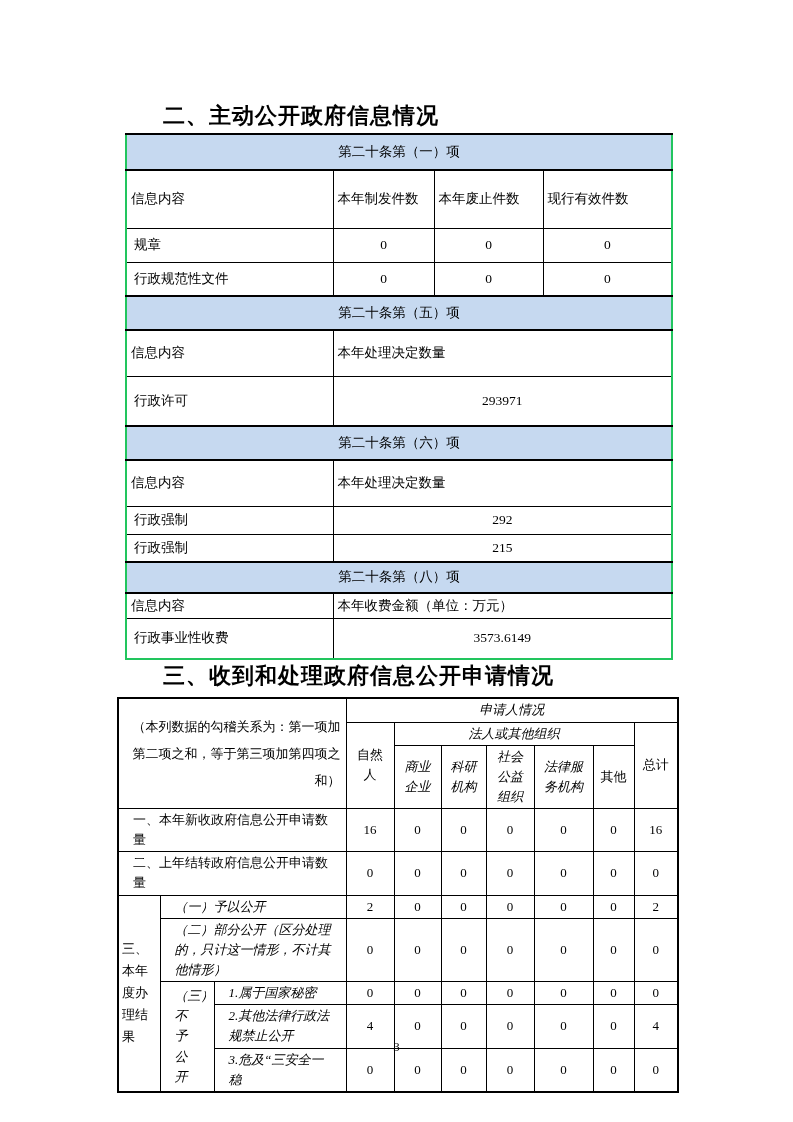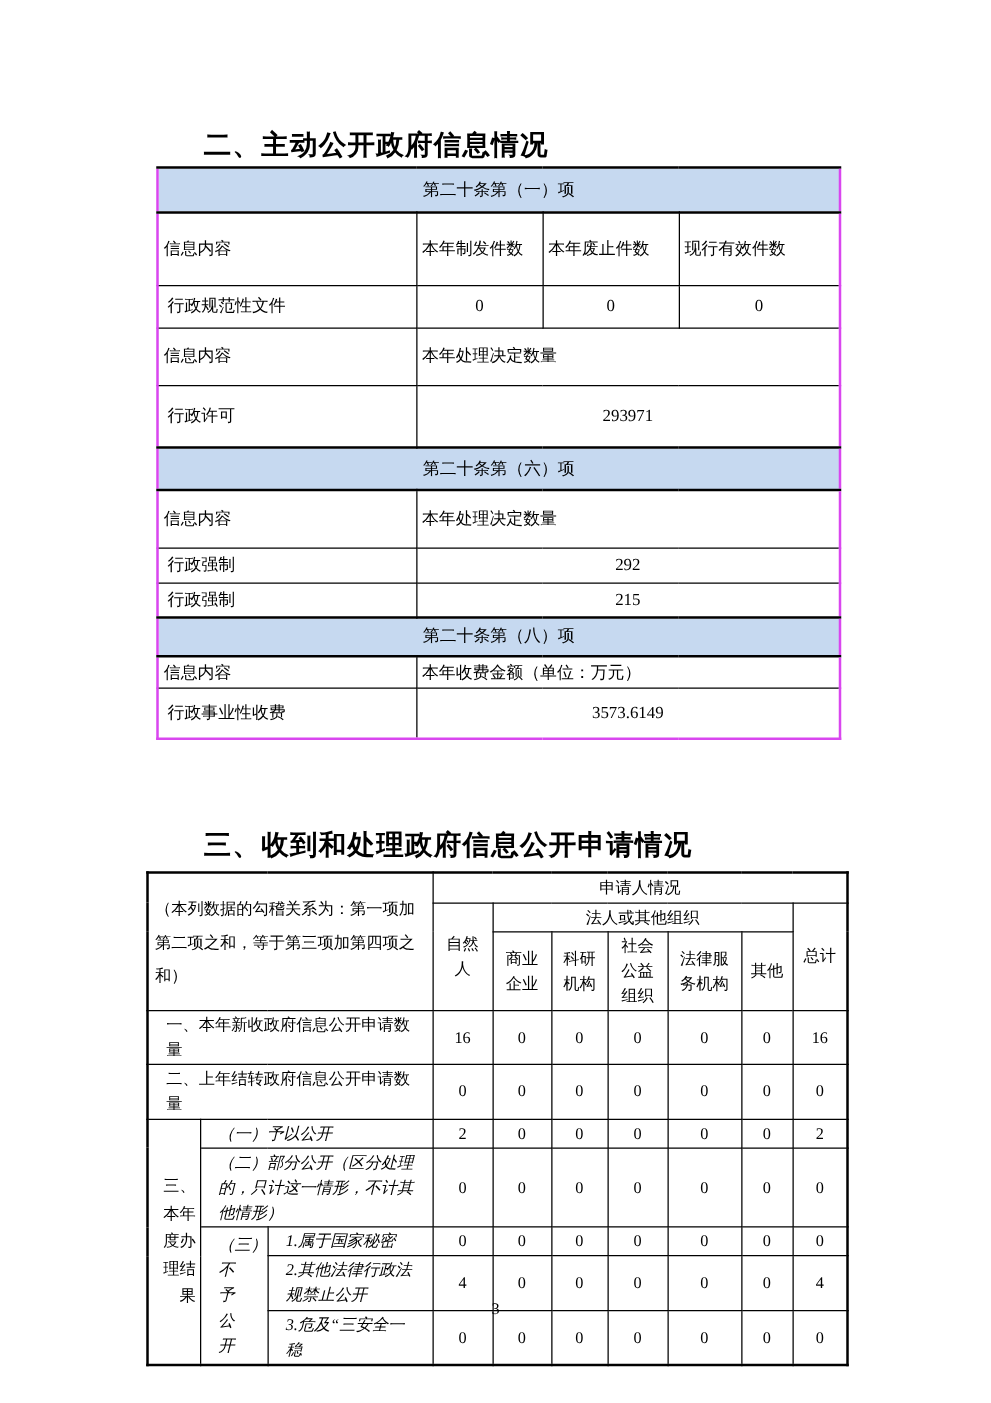--- a/index.html
+++ b/index.html
@@ -14,35 +14,35 @@
     position:absolute; font-family:"Liberation Sans","DejaVu Sans",sans-serif;
     font-weight:bold; font-size:22px; letter-spacing:1px; white-space:nowrap;
   }
   #heading-2 { left:163px; top:101px; }
   #heading-3 { left:163px; top:661px; }
 
   table { border-collapse:collapse; table-layout:fixed; empty-cells:show; }
   td { overflow:hidden; }
 
   
-  #table1 { position:absolute; left:125px; top:133px; width:546px; border:2px solid #d946ef; font-size:13.5px; }
+  #table1 { position:absolute; left:125px; top:133px; width:546px; border:2px solid #22c55e; font-size:13.5px; }
   #table1 td { border:1.4px solid #000; padding:1px 4px; vertical-align:middle; line-height:1.5; word-break:break-all; }
   #table1 td.band { background:#c6d9f0; text-align:center; border-top:2px solid #000; border-bottom:2px solid #000; }
   #table1 td.hc { text-align:left; }
   #table1 td.lab { text-align:left; padding-left:7px; }
   #table1 td.v { text-align:center; }
 
   
   #table2 { position:absolute; left:117px; top:697px; width:561px; border:2px solid #000; font-size:13px; }
   #table2 td { border:1.2px solid #000; padding:1px 2px; vertical-align:middle; text-align:center; line-height:1.55; word-break:break-all; }
-  #table2 td.note { text-align:left; line-height:2.1; padding:6px 5px; }
-  #table2 td.hc { text-align:center; padding:1px 6px; }
+  #table2 td.note { text-align:right; line-height:2.1; padding:6px 5px; }
+  #table2 td.hc { text-align:center; padding:1px 6px;font-style:italic; }
   #table2 td.hcn { text-align:center; padding:1px 5px; }
   #table2 td.lab { text-align:left; padding:1px 14px; }
-  #table2 td.grp { text-align:right; padding:0 3px; line-height:1.7; }
+  #table2 td.grp { text-align:left; padding:0 3px; line-height:1.7; }
   #table2 td.kai { font-style:italic; }
   #table2 td.v { text-align:center; }
 
   .pageno { position:absolute; left:0; right:0; top:1039px; text-align:center; font-size:13px; }
 </style>
 </head>
 <body>
 
 <div class="page">
 
@@ -59,25 +59,34 @@
         <tr style="height:36px">
           <td class="band" colspan="4">第二十条第（一）项</td>
         </tr>
     <tr style="height:58px">
       <td class="hc">信息内容</td>
       <td class="hc">本年制发件数</td>
       <td class="hc">本年废止件数</td>
       <td class="hc">现行有效件数</td>
     </tr>
     <tr style="height:34px">
+      <td class="lab">规章</td>
+      <td class="v">0</td>
+      <td class="v">0</td>
+      <td class="v">0</td>
+    </tr>
+    <tr style="height:34px">
       <td class="lab">行政规范性文件</td>
       <td class="v">0</td>
       <td class="v">0</td>
       <td class="v">0</td>
     </tr>
+    <tr style="height:34px">
+          <td class="band" colspan="4">第二十条第（五）项</td>
+        </tr>
     <tr style="height:46px">
       <td class="hc">信息内容</td>
       <td class="hc" colspan="3">本年处理决定数量</td>
     </tr>
     <tr style="height:50px">
       <td class="lab">行政许可</td>
       <td class="v" colspan="3">293971</td>
     </tr>
     <tr style="height:34px">
           <td class="band" colspan="4">第二十条第（六）项</td>

